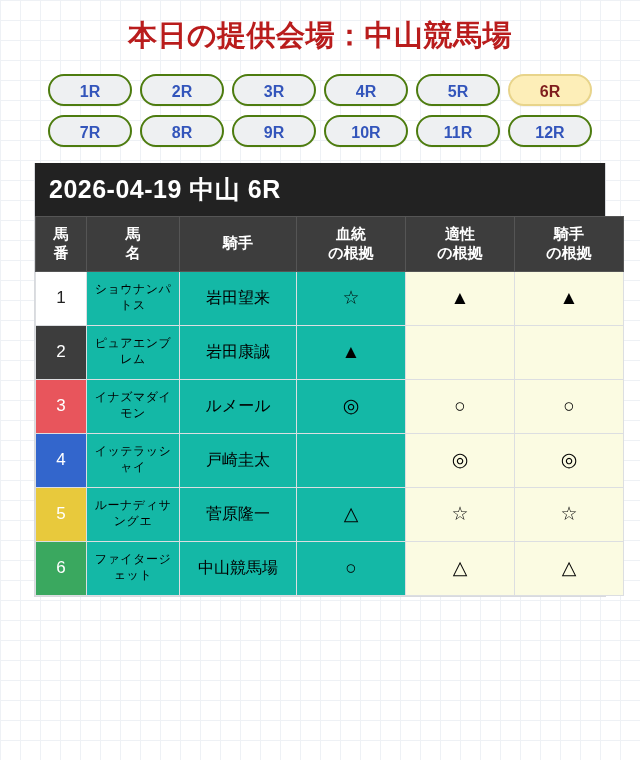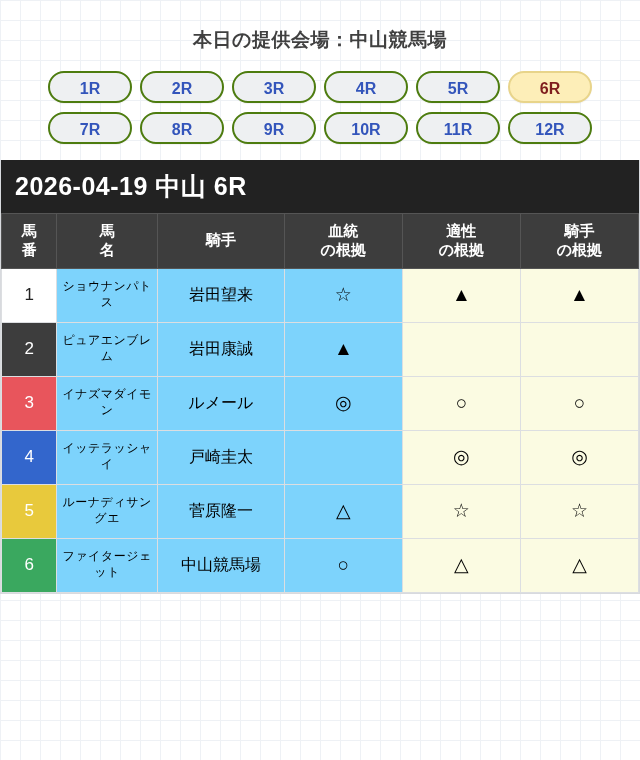--- a/index.html
+++ b/index.html
@@ -14,25 +14,25 @@
       linear-gradient(to right, #eef1f5 1px, transparent 1px),
       linear-gradient(to bottom, #eef1f5 1px, transparent 1px);
     background-size: 20px 20px;
     font-family: "Liberation Sans", sans-serif;
     overflow: hidden;
     position: relative;
   }
 
   .page-title {
     text-align: center;
-    color: #404040;
-    font-size: 19px;
+    color: #b91c1c;
+    font-size: 29px;
     font-weight: bold;
     letter-spacing: 0.5px;
-    padding: 27px 0 18px 0;
+    padding: 16px 0 18px 0;
     margin: 0;
   }
 
   .race-buttons {
     display: flex;
     flex-wrap: wrap;
     justify-content: center;
     gap: 9px 8px;
     padding: 0 28px;
     margin-bottom: 16px;
@@ -52,22 +52,22 @@
     cursor: pointer;
     box-shadow: 0 1px 1px rgba(0,0,0,0.05);
   }
   .race-btn.active {
     background: #fdeeb8;
     border-color: #e8d48a;
     color: #7f1d1d;
   }
 
   .panel {
-    margin: 0 0;
-    background: #7dd3fc;
+    margin: 0 34px;
+    background: #14b8a6;
     border: 1px solid #d8dade;
     border-top: none;
     box-sizing: border-box;
   }
 
   .panel-header {
     background: #222222;
     color: #ffffff;
     font-size: 25px;
     font-weight: bold;

